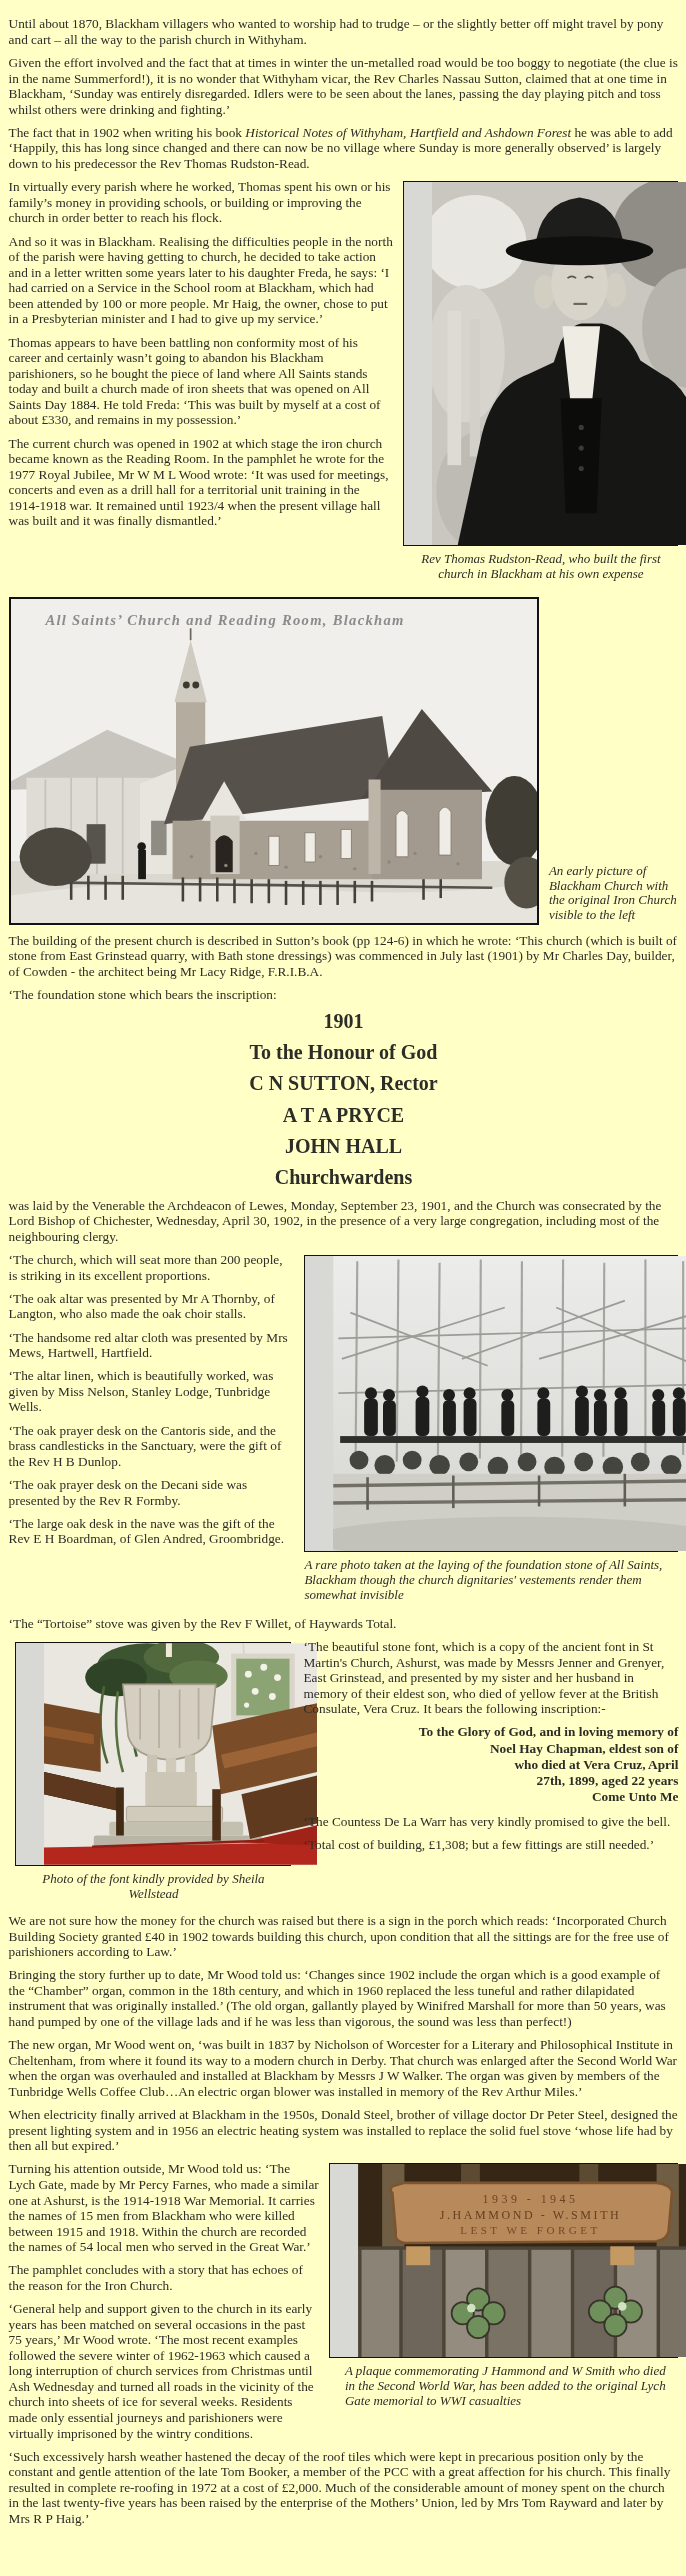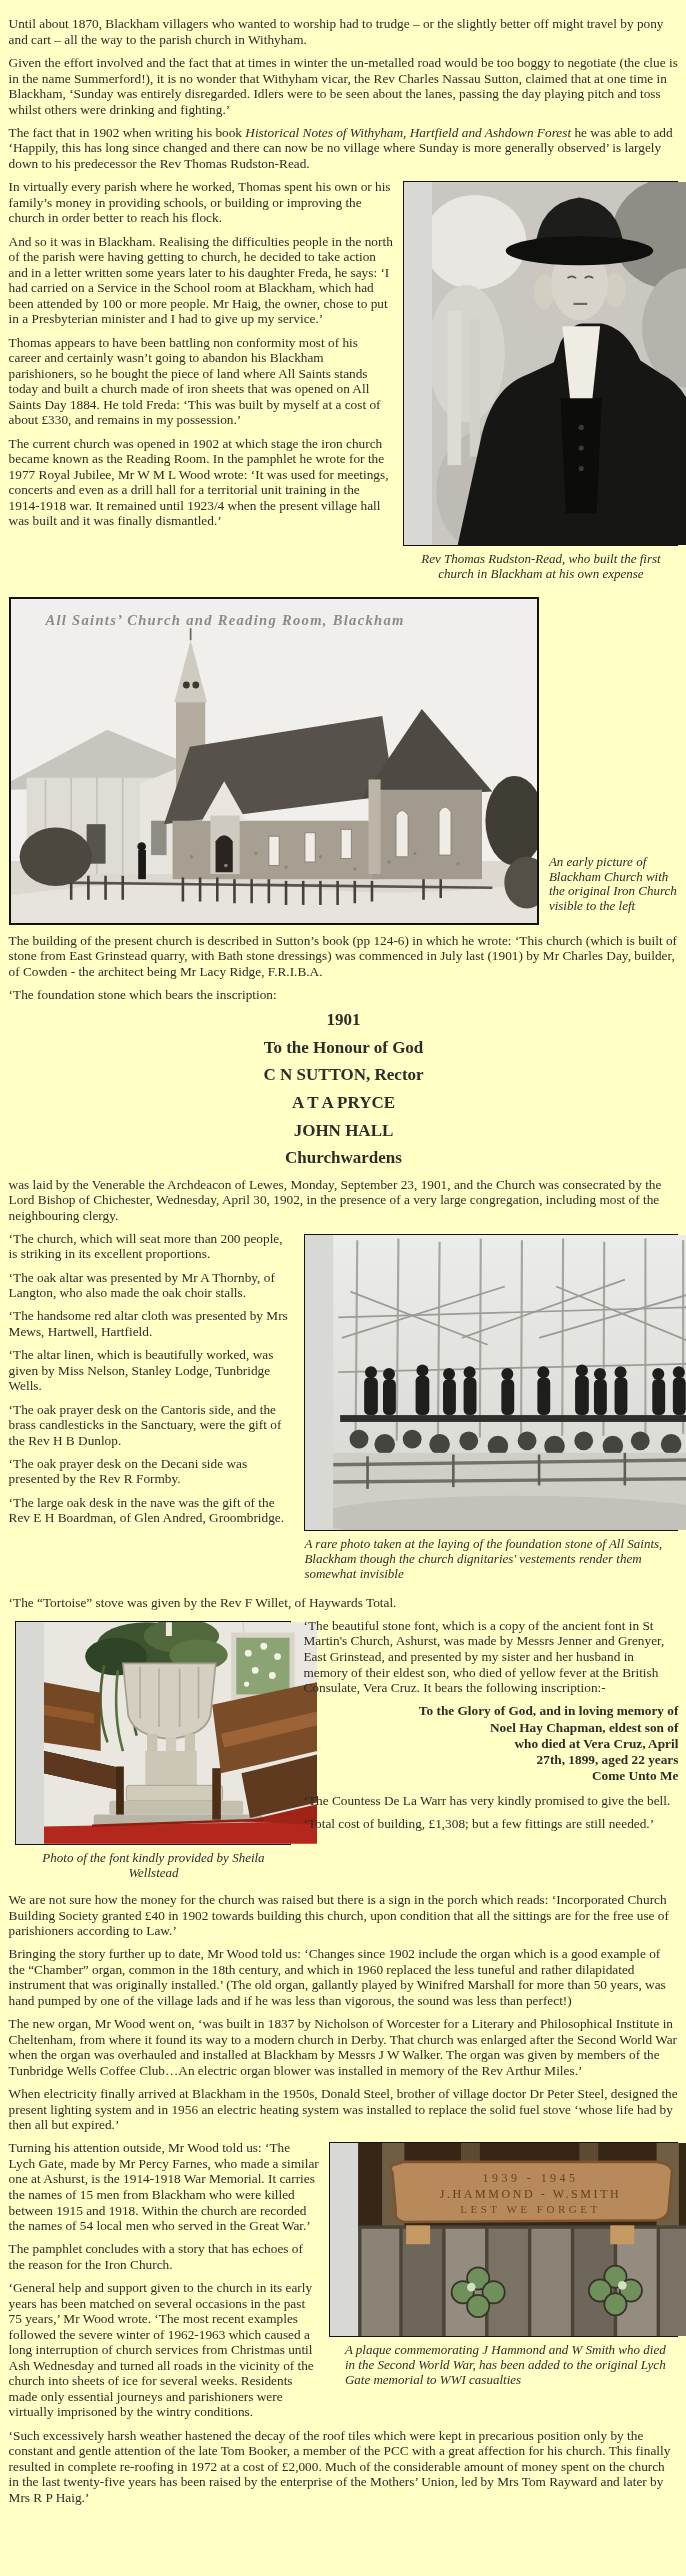--- a/index.html
+++ b/index.html
@@ -26,31 +26,31 @@
   .photo{border:1.7px solid #121212;background:#d8d8d4;font-size:0;line-height:0;padding-left:28px;}
   figcaption{font-style:italic;font-size:13px;line-height:1.14;margin-top:6px;}
   .fig-right{float:right;margin:1.7px 0 5.2px 10.3px;}
   .fig-left{float:left;margin:3.4px 12px 3.4px 6.9px;}
 
   .rev-fig{width:275px;}
   .rev-fig figcaption{text-align:center;}
 
   .church-row{clear:both;display:flex;margin:10.3px 0 6.9px 0;}
   .church-photo{border:2.6px solid #121212;background:#f9a8d4;font-size:0;line-height:0;}
-  .church-caption{width:129px;margin-left:10.3px;align-self:flex-end;font-style:italic;font-size:13px;line-height:1.14;margin-bottom:11px;}
+  .church-caption{width:129px;margin-left:10.3px;align-self:flex-end;font-style:italic;font-size:13px;line-height:1.14;margin-bottom:2px;}
 
   .scaffold-fig{width:374px;margin-top:3.4px;}
   .font-fig{width:276px;}
   .font-fig figcaption{text-align:center;padding:0 22px;}
   .lych-fig{width:349px;margin-top:1.7px;}
   .lych-fig figcaption{padding-left:15.5px;}
 
   
   .inscription1{margin:3.4px 0 8.6px 0;}
-  .inscription1 div{text-align:center;font-weight:bold;font-size:17px;margin:7.7px 0;}
+  .inscription1 div{text-align:center;font-weight:bold;font-size:20px;margin:7.7px 0;}
   .inscription2{text-align:right;margin:6.9px 0 8.6px 0;line-height:1.22;font-weight:bold;}
 </style>
 </head>
 <body>
 
 <div class="page">
 
   <p>Until about 1870, Blackham villagers who wanted to worship had to trudge – or the slightly better off might travel by pony and cart – all the way to the parish church in Withyham.</p>
   <p>Given the effort involved and the fact that at times in winter the un-metalled road would be too boggy to negotiate (the clue is in the name Summerford!), it is no wonder that Withyham vicar, the Rev Charles Nassau Sutton, claimed that at one time in Blackham, ‘Sunday was entirely disregarded. Idlers were to be seen about the lanes, passing the day playing pitch and toss whilst others were drinking and fighting.’</p>
   <p><span>The fact that in 1902 when writing his book </span><i>Historical Notes of Withyham, Hartfield and Ashdown Forest</i><span> he was able to add ‘Happily, this has long since changed and there can now be no village where Sunday is more generally observed’ is largely down to his predecessor the Rev Thomas Rudston-Read.</span></p>

